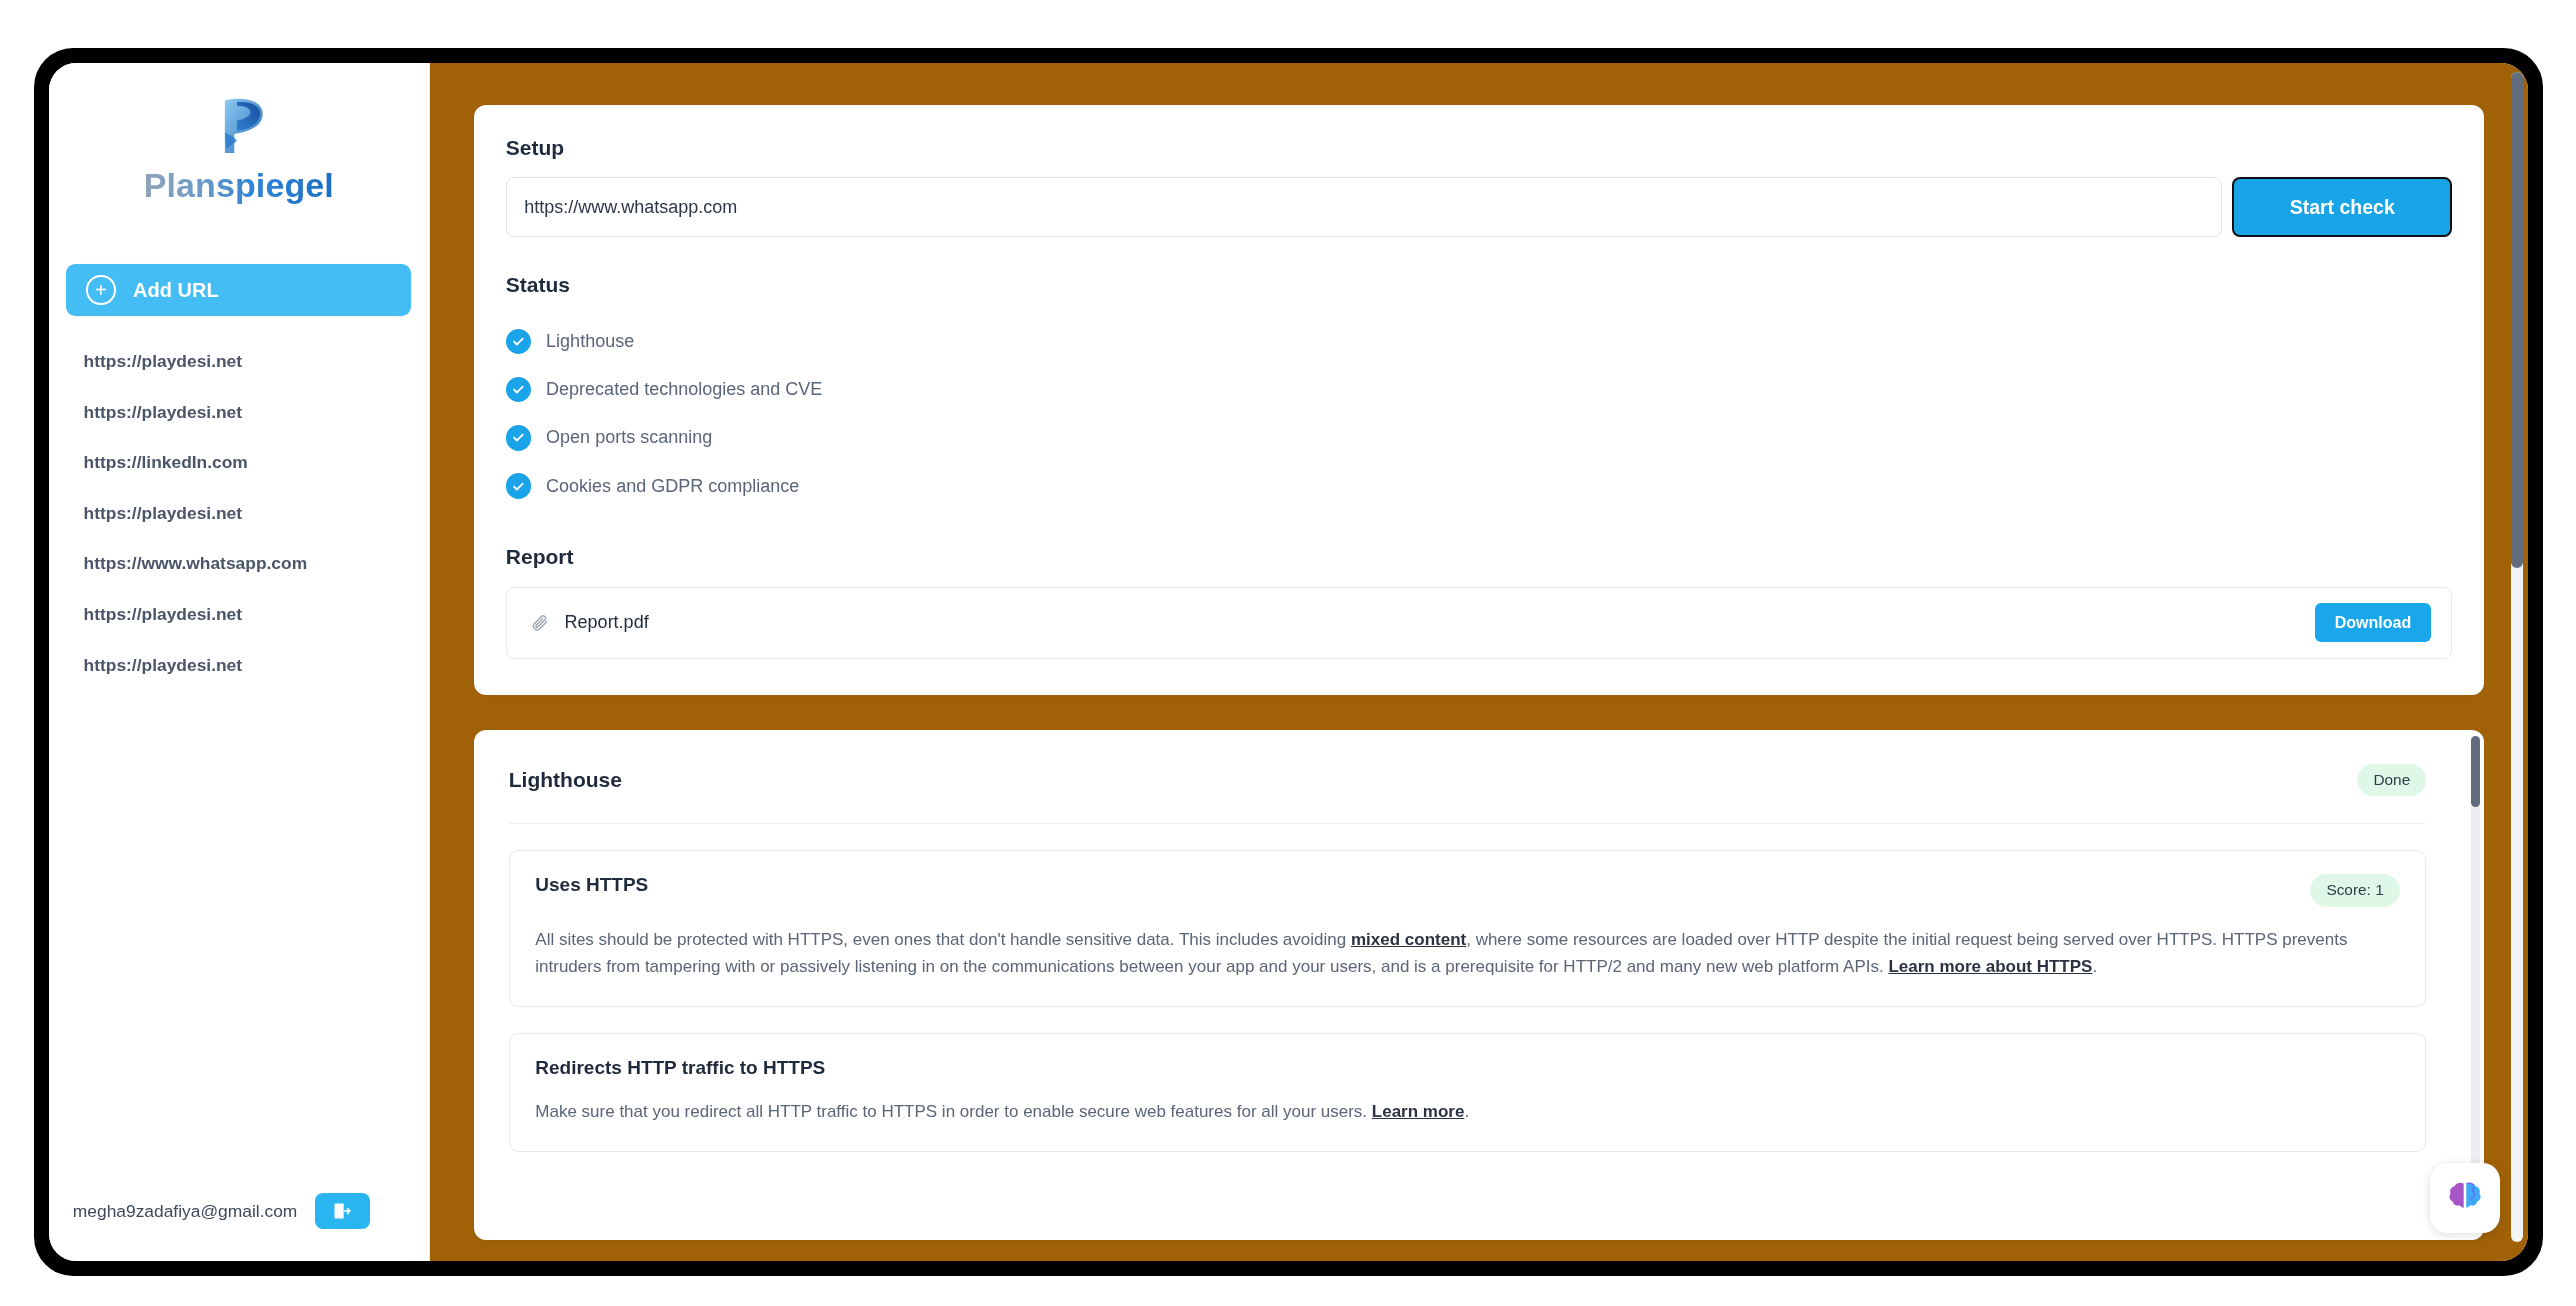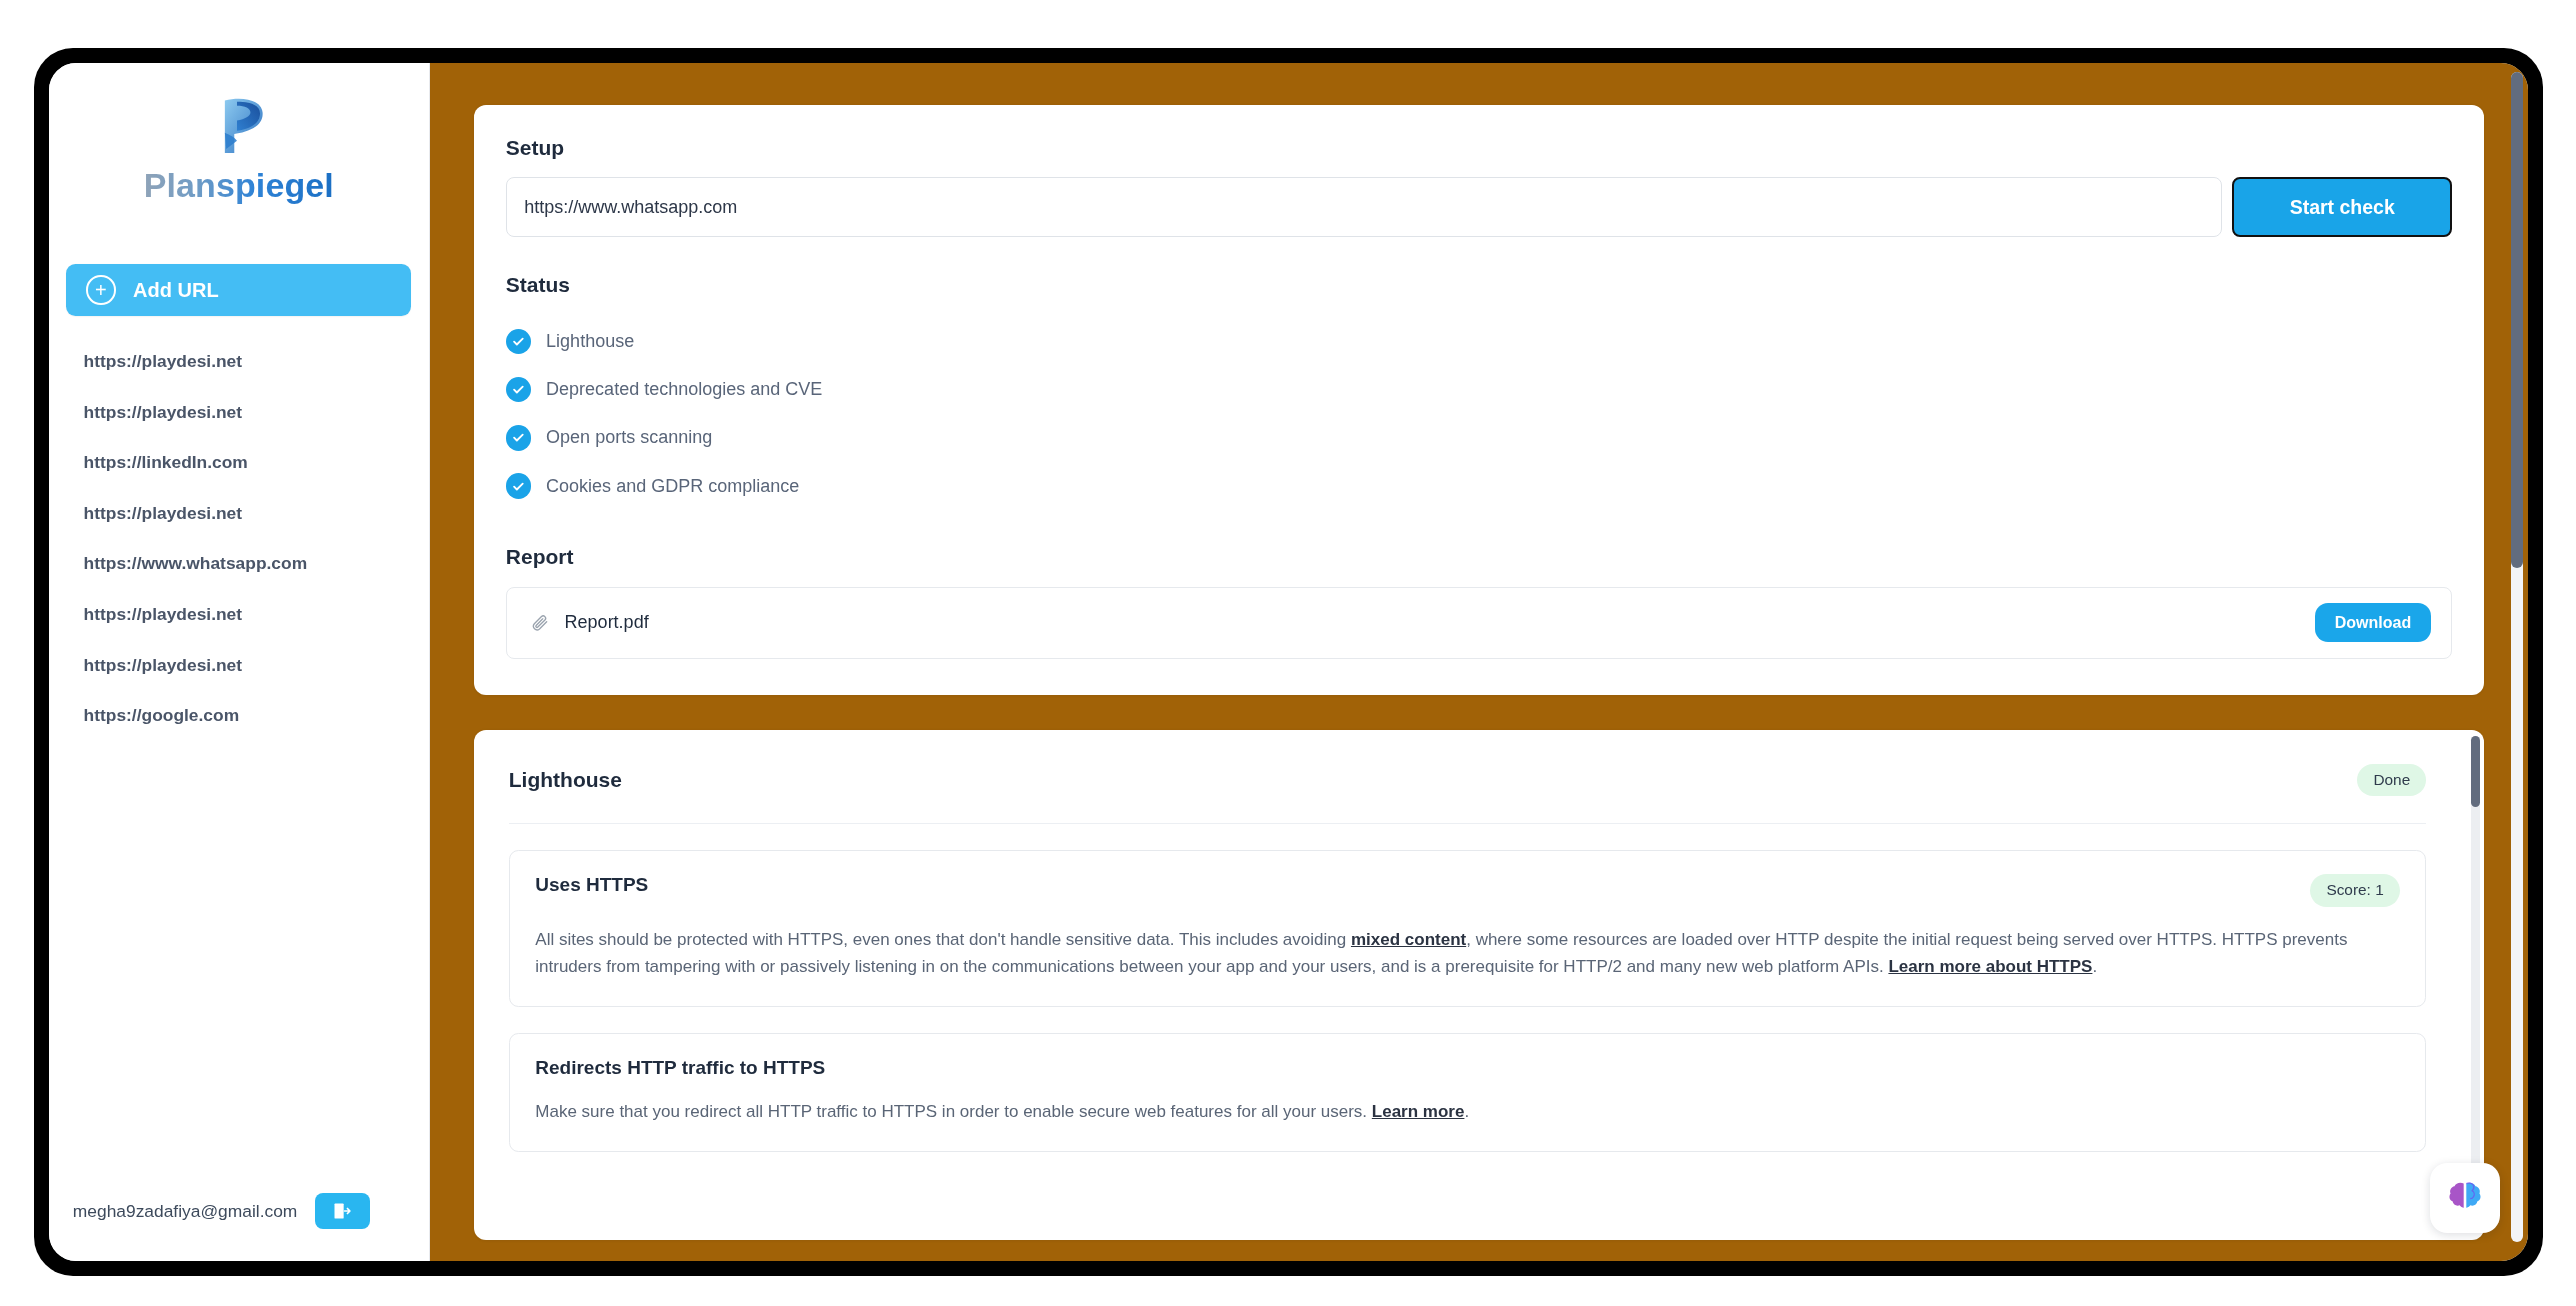--- a/index.html
+++ b/index.html
@@ -191,21 +191,21 @@
     background: #ffffff;
   }
   #report-file-name { font-size: 18px; color: #1f2b3d; margin-left: 14.8px; }
   #download-button {
     margin-left: auto;
     background: #1aa6ea;
     color: #ffffff;
     font-size: 16px;
     font-weight: 700;
     border: none;
-    border-radius: 13px;
+    border-radius: 6px;
     padding: 10.7px 20px;
     cursor: pointer;
     font-family: "Liberation Sans", sans-serif;
   }
 
   
   #lighthouse-card {
     margin-top: 35px;
     padding: 34px 35px 0 35px;
     height: 510px;
@@ -324,21 +324,20 @@
       </div>
 
       <div id="url-list">
         <div class="url-item">https://playdesi.net</div>
         <div class="url-item">https://playdesi.net</div>
         <div class="url-item">https://linkedIn.com</div>
         <div class="url-item">https://playdesi.net</div>
         <div class="url-item">https://www.whatsapp.com</div>
         <div class="url-item">https://playdesi.net</div>
         <div class="url-item">https://playdesi.net</div>
-        <div class="url-item">https://google.com</div>
       </div>
 
       <div id="sidebar-footer">
         <span id="account-email">megha9zadafiya@gmail.com</span>
         <div id="logout-button">
           <svg width="20" height="20" viewBox="0 0 24 24">
             <path d="M4 3h9a1 1 0 0 1 1 1v16a1 1 0 0 1-1 1H4a1 1 0 0 1-1-1V4a1 1 0 0 1 1-1z" fill="#ffffff"></path>
             <path d="M15 12h6M18.5 9l3 3-3 3" stroke="#ffffff" stroke-width="2" fill="none" stroke-linecap="round" stroke-linejoin="round"></path>
           </svg>
         </div>

